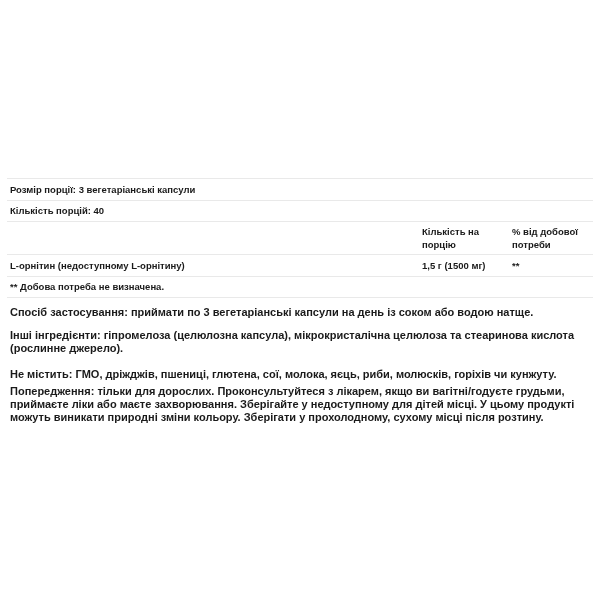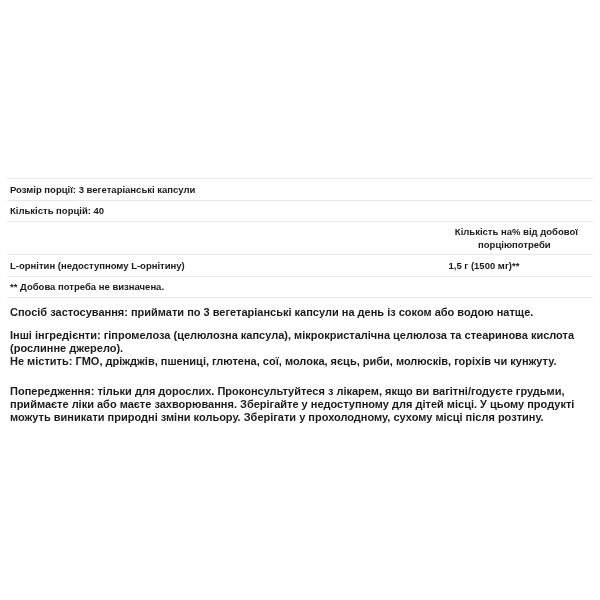--- a/index.html
+++ b/index.html
@@ -40,35 +40,35 @@
   .row.nutrient {
     height: 22px;
   }
   .row.note {
     height: 21.5px;
     padding-left: 3px;
     border-bottom: 1px solid #e9e9e9;
     text-align: right;
   }
   .col-name { width: 415px; padding-left: 3px; box-sizing: border-box; }
-  .col-amt { width: 90px; text-align: right; }
+  .col-amt { width: 90px; }
   .col-dv { width: 81px; }
   .head .col-amt, .head .col-dv { line-height: 13px; }
   .text-block {
     position: absolute;
     left: 10px;
     width: 580px;
     font-size: 11px;
     font-weight: bold;
     line-height: 13px;
     color: #1a1a1a;
   }
   .tb-usage { top: 306px; }
   .tb-other { top: 329px; }
-  .tb-free { top: 355px; }
+  .tb-free { top: 368px; }
   .tb-warn { top: 385px; }
 </style>
 </head>
 <body>
 
 <div class="facts">
   <div class="row single">
     <span>Розмір порції: 3 вегетаріанські капсули</span>
   </div>
   <div class="row single">

